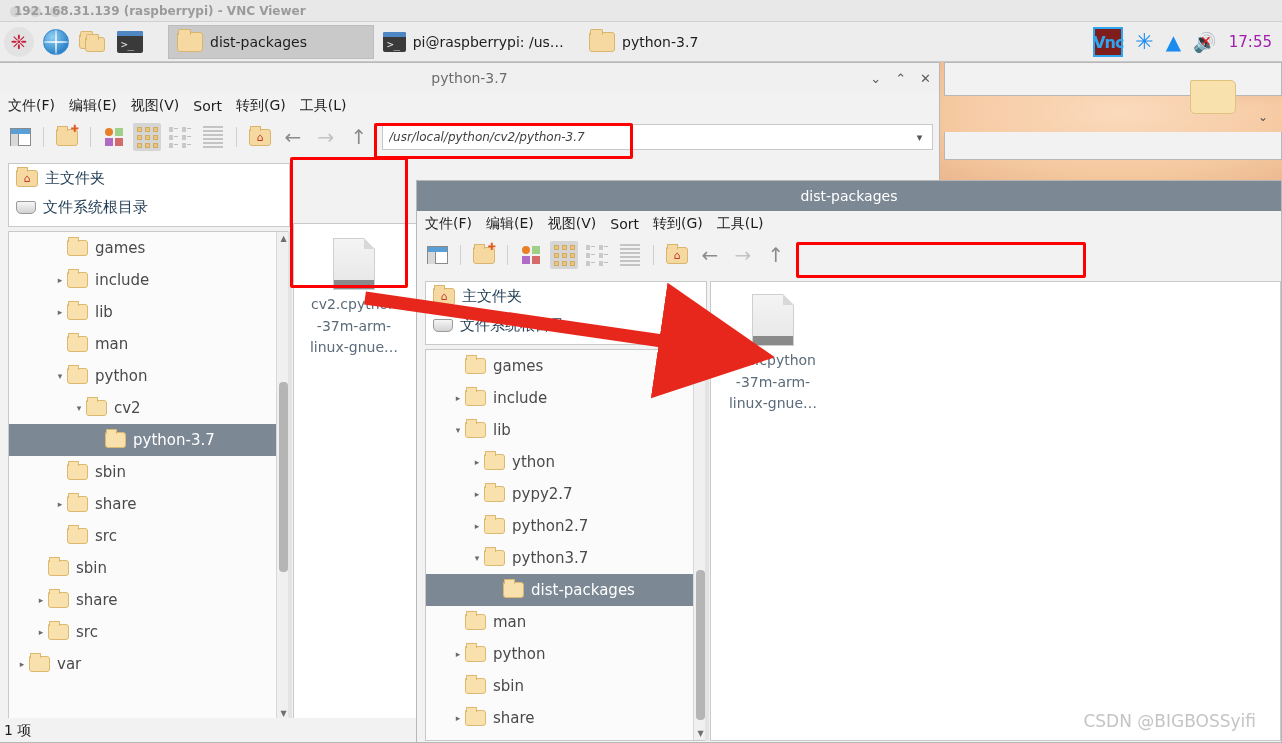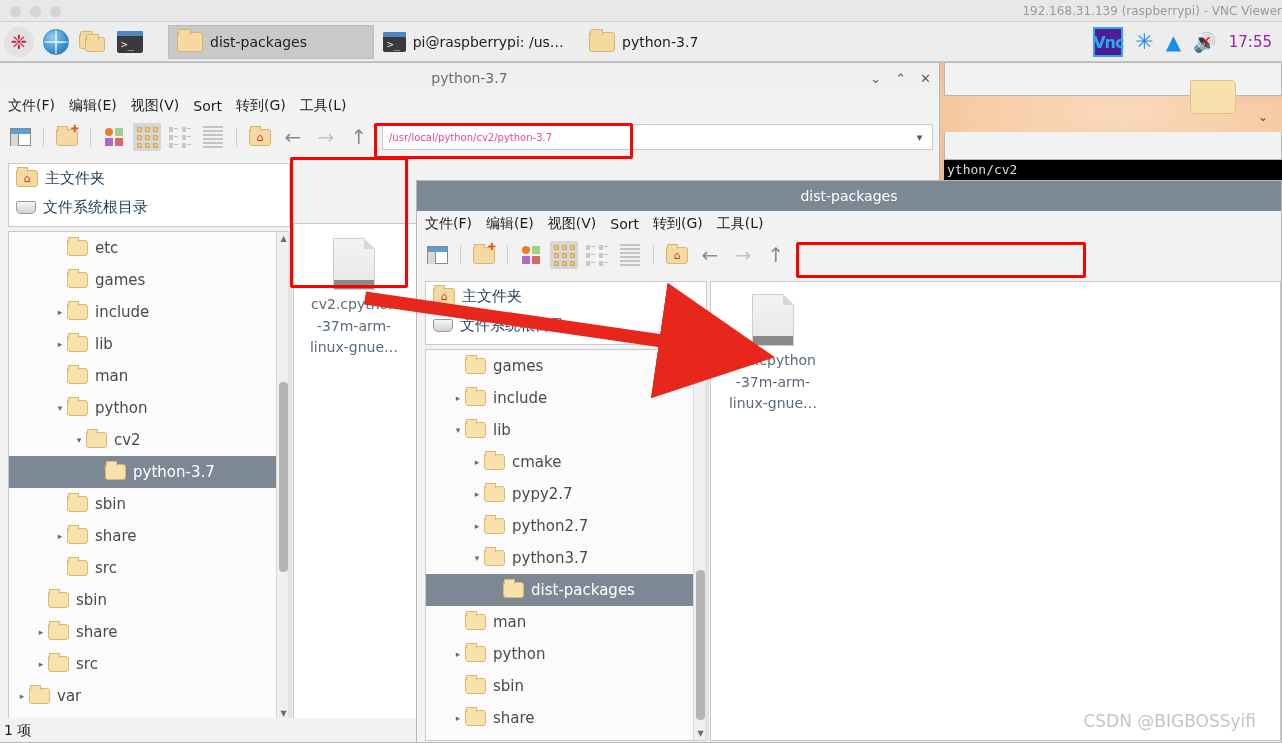--- a/index.html
+++ b/index.html
@@ -12,21 +12,21 @@
   #root { position: relative; width: 1282px; height: 743px; }
 
   
   .vnc-titlebar {
     position: absolute; left: 0; top: 0; width: 1282px; height: 22px;
     background: #e8e8e8;
     border-bottom: 1px solid #d0d0d0;
   }
   .vnc-title {
     position: absolute; left: 0; top: 0; width: 1282px; line-height: 22px;
-    text-align: right; font-size: 12px; color: #9a9a9a; font-weight: normal;
+    text-align: left; font-size: 12px; color: #9a9a9a; font-weight: bold; padding-left: 14px;
   }
   .vnc-dot {
     position: absolute; top: 6px; width: 11px; height: 11px;
     border-radius: 50%; background: #d4d4d4;
   }
   .vnc-dot.d1 { left: 10px; } .vnc-dot.d2 { left: 30px; } .vnc-dot.d3 { left: 50px; }
 
   
   .desktop {
     position: absolute; left: 0; top: 22px; width: 1282px; height: 721px;
@@ -90,21 +90,21 @@
   .tb-task {
     display: flex; align-items: center; gap: 7px; padding: 0 10px 0 8px;
     font-size: 14px; color: #1d1d1d; cursor: default; border: 1px solid transparent;
     max-width: 206px;
   }
   .tb-task.active { background: #c9c9c9; border-color: #bdbdbd; }
   .tb-task .lbl { white-space: nowrap; overflow: hidden; text-overflow: ellipsis; }
 
   .tb-tray { position: absolute; right: 6px; top: 0; height: 40px; display: flex; align-items: center; gap: 12px; }
   .vnc-badge {
-    width: 30px; height: 30px; background: #4c1d95; border: 2px solid #2ea6ef;
+    width: 30px; height: 30px; background: #7f1d1d; border: 2px solid #2ea6ef;
     display: flex; align-items:center; justify-content:center;
     color: #2ea6ef; font-size: 16px; font-weight: bold; letter-spacing: -1px;
     font-family: "DejaVu Sans", sans-serif;
   }
   .bt-ico { color: #1a8cf0; font-size: 22px; line-height: 1; }
   .wifi-ico { color: #1a8cf0; font-size: 20px; line-height: 1; }
   .spk-ico { position: relative; color: #8a8a8a; font-size: 19px; line-height: 1; }
   .spk-ico .x { position:absolute; left: 7px; top: 1px; color: #e02020; font-size: 14px; font-weight: bold; }
   .clock { font-size: 15px; color: #a21caf; padding-right: 4px; }
 
@@ -146,22 +146,23 @@
              position:relative; display:flex; align-items:center; justify-content:center; }
   .ic-home::before { content:""; position:absolute; left:0; top:-4px; width:9px; height:4px; background:#f6d9a0; border:1px solid #d9b56e; border-bottom:none;}
   .ic-home span { color:#c0392b; font-size:11px; line-height:1; }
   .nav-arrow { font-size: 20px; color: #8b8b8b; line-height:1; }
   .nav-arrow.dim { color: #c3c3c3; }
 
   .pathbar { flex: 1; height: 26px; background: #ffffff; border: 1px solid #c9c9c9; display:flex; align-items:center;
              margin-left: 4px; }
   .pathbar input {
     border: none; outline: none; width: 100%; height: 100%; padding: 0 6px;
-    font-size: 10px; color: #ec4899; background: transparent;
+    font-size: 12px; color: #404040; background: transparent;
     font-family: "DejaVu Sans", "Liberation Sans", sans-serif;
+    font-style: italic;
   }
   .path-drop { width: 26px; display:flex; align-items:center; justify-content:center; color:#555; font-size:11px; }
 
   .places { background: #fff; border: 1px solid #c9c9c9; margin: 4px; }
   .place-row { display:flex; align-items:center; gap:7px; height: 29px; padding-left: 7px; font-size: 15px; color: #1f3a52; }
   .disk-ico { width: 20px; height: 13px; background: linear-gradient(#f6f6f6,#d2d2d2); border:1px solid #9a9a9a; border-radius: 2px 2px 5px 5px; }
 
   .tree { background: #fbfbfb; border: 1px solid #c9c9c9; margin: 0 4px 0 4px; overflow: hidden; position: relative; }
   .trow { display:flex; align-items:center; height: 32px; font-size: 15px; color: #4a4a4a; white-space: nowrap; }
   .trow.sel { background: #7c8894; color: #ffffff; }
@@ -219,21 +220,20 @@
   </div>
 
   <div class="desktop">
     <div class="cloud-a"></div>
   </div>
   <div class="blue-strip" style="top:22px"></div>
 
   <div class="bg-panel" style="left:944px; top:62px; width:338px; height:34px;"></div>
   <div style="position:absolute; right:14px; top:110px; font-size:12px; color:#555;">⌄</div>
   <div class="bg-panel" style="left:944px; top:132px; width:338px; height:28px; border-top:none;"></div>
-  <div class="bg-term" style="left:944px; top:160px; width:338px; height:20px;">ython/cv2</div>
   <div class="bg-dark" style="left:944px; top:180px; width:338px; height:27px;"></div>
   <div class="bg-panel" style="left:944px; top:207px; width:338px; height:33px;"></div>
   <div class="bg-folder" style="left:1190px; top:80px;"></div>
 
   <div class="taskbar">
     <div class="tb-launchers">
       <div class="tb-ico">
         <div class="rpi-logo">❈</div>
       </div>
       <div class="tb-ico">
@@ -382,25 +382,20 @@
         <div class="disk-ico"></div>
         <span>文件系统根目录</span>
       </div>
     </div>
 
     <div class="tree" style="position:absolute; left:4px; top:168px; width:282px; height:490px;">
       <div id="w1-tree" style="padding-top: 0px;">
           <div class="trow" style="padding-left: 44px;">
             <span class="twist"></span>
             <span class="tfolder"></span>
-            <span>etc</span>
-          </div>
-          <div class="trow" style="padding-left: 44px;">
-            <span class="twist"></span>
-            <span class="tfolder"></span>
             <span>games</span>
           </div>
           <div class="trow" style="padding-left: 44px;">
             <span class="twist">▸</span>
             <span class="tfolder"></span>
             <span>include</span>
           </div>
           <div class="trow" style="padding-left: 44px;">
             <span class="twist">▸</span>
             <span class="tfolder"></span>
@@ -591,21 +586,21 @@
             <span>include</span>
           </div>
           <div class="trow" style="padding-left: 25px;">
             <span class="twist">▾</span>
             <span class="tfolder"></span>
             <span>lib</span>
           </div>
           <div class="trow" style="padding-left: 44px;">
             <span class="twist">▸</span>
             <span class="tfolder"></span>
-            <span>cmake</span>
+            <span>ython</span>
           </div>
           <div class="trow" style="padding-left: 44px;">
             <span class="twist">▸</span>
             <span class="tfolder"></span>
             <span>pypy2.7</span>
           </div>
           <div class="trow" style="padding-left: 44px;">
             <span class="twist">▸</span>
             <span class="tfolder"></span>
             <span>python2.7</span>

